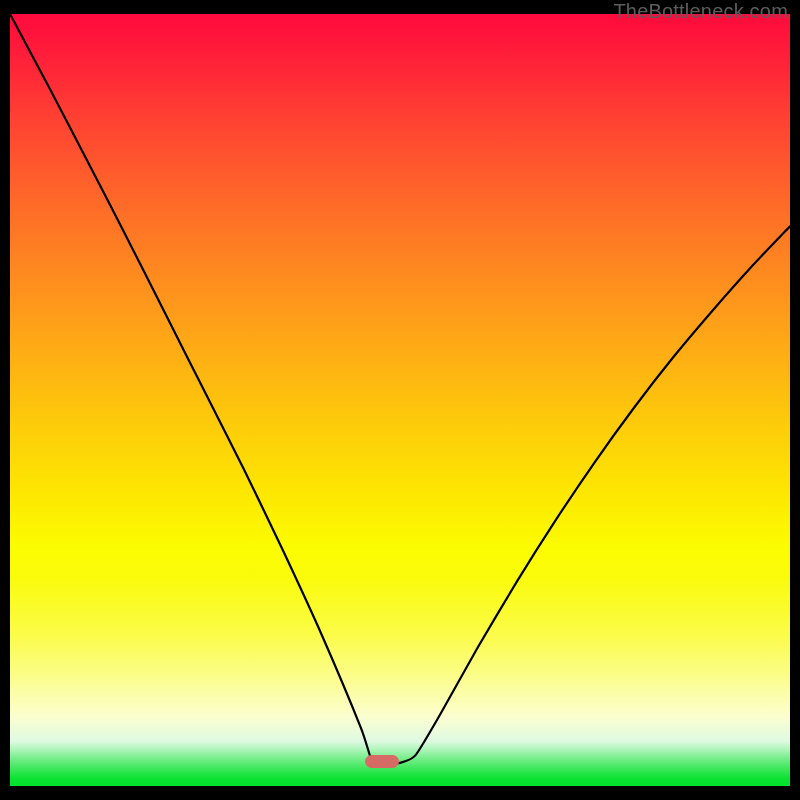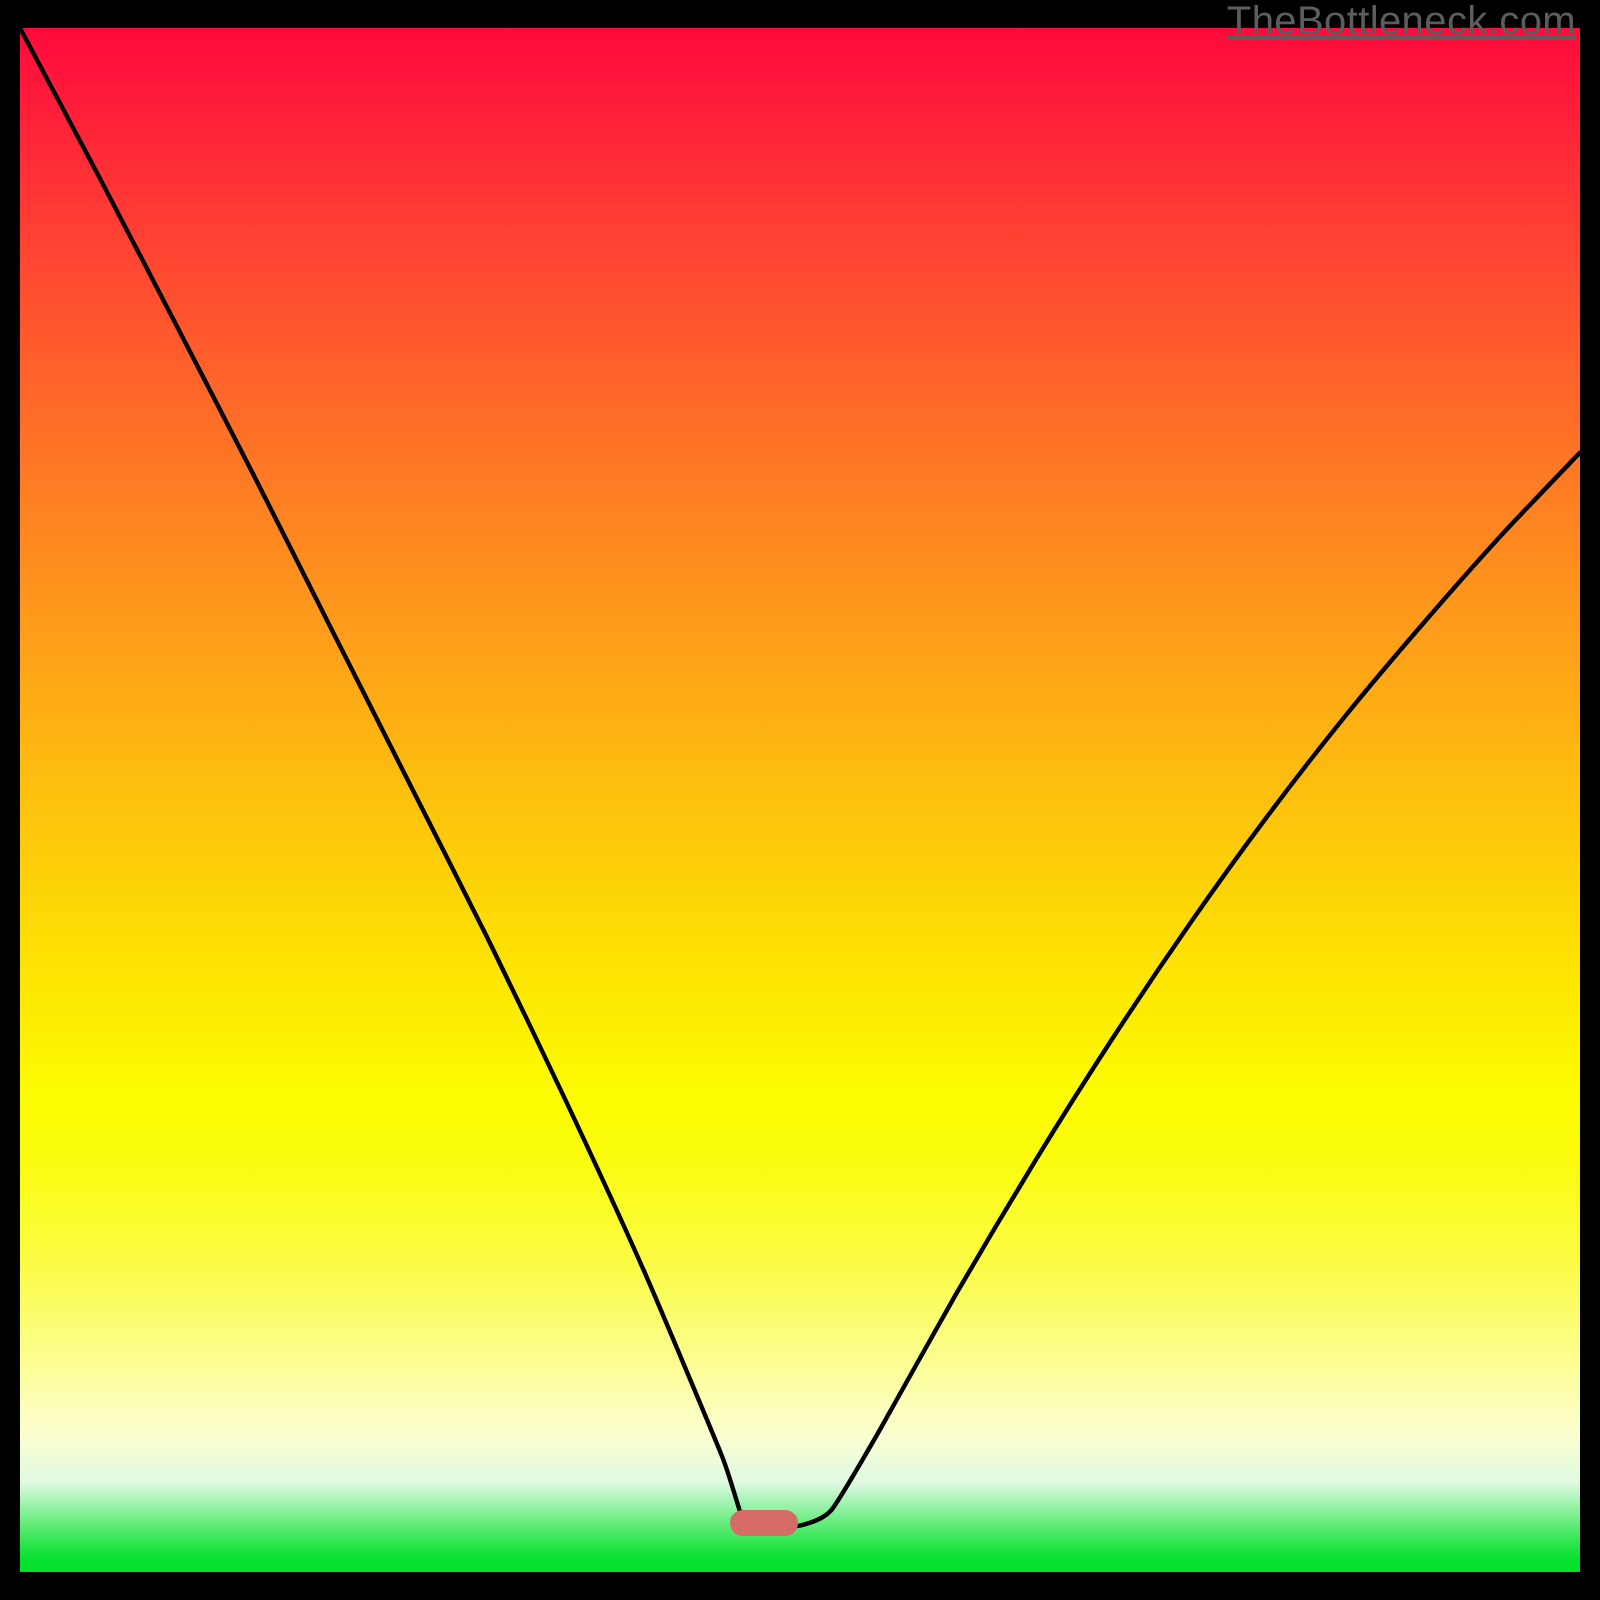--- a/index.html
+++ b/index.html
@@ -44,21 +44,20 @@
   }
 
   .watermark {
     position: absolute;
     top: 0px;
     right: 12px;
     color: #5d5d5d;
     font-size: 20px;
     letter-spacing: 0.2px;
     font-weight: 400;
-    text-decoration: underline;
   }
 
   svg.curve {
     position: absolute;
     left: 0; top: 0;
     width: 780px;
     height: 772px;
   }
 
   .pill {

